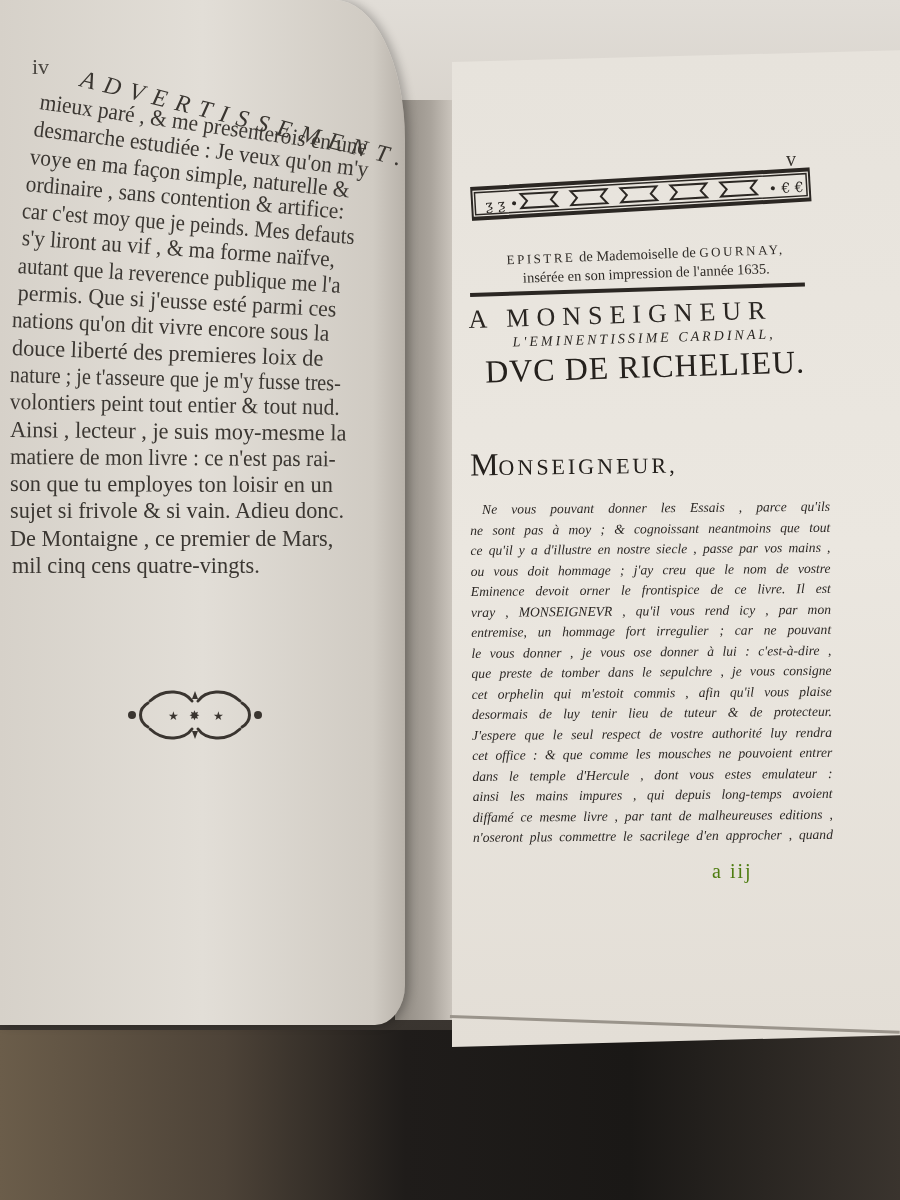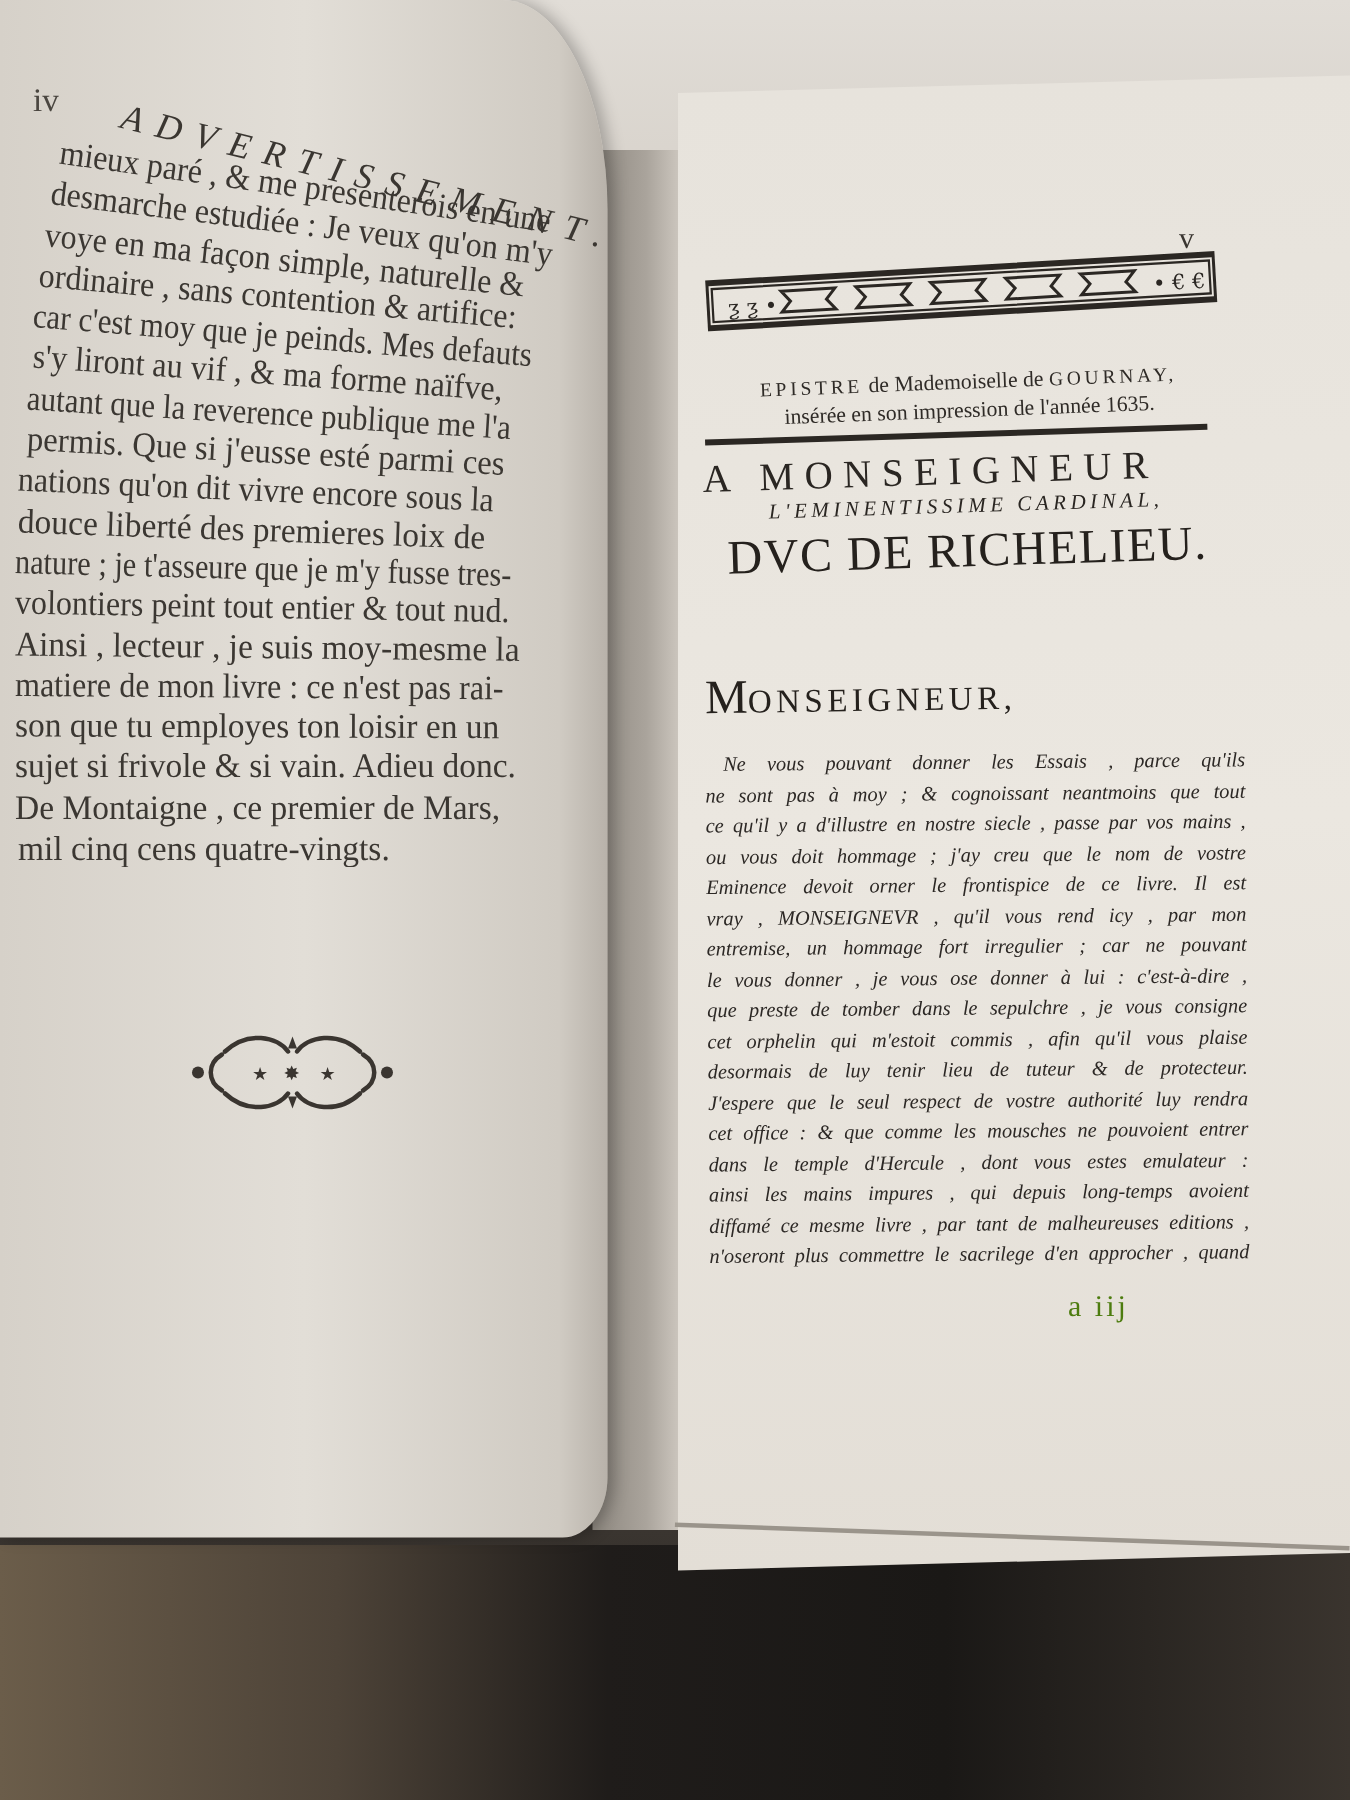--- a/index.html
+++ b/index.html
@@ -27,21 +27,21 @@
     background: linear-gradient(90deg, #d6d1c9 0%, #e2ded7 50%, #d0cbc3 92%, #b8b2aa 100%);
     border-top-right-radius: 70px 140px;
     border-bottom-right-radius: 30px 40px;
     box-shadow: 4px 0 10px rgba(0,0,0,0.25);
   }
   .running-head {
     position:absolute; left:30px; top:52px; width:380px; height:60px;
     transform-origin: left top; transform: rotate(14deg);
     font-style: italic; letter-spacing: 9px; font-size: 24px; color:#3a3631;
   }
-  .folio-left { position:absolute; left:22px; top:54px; font-size:22px; color:#4a4640; }
+  .folio-left { position:absolute; left:32px; top:54px; font-size:22px; color:#4a4640; }
   .left-text {
     position:absolute; left:6px; top:88px; width:395px;
     font-size:23px; line-height:27.3px; color:#3b3732;
   }
   .left-line { white-space:nowrap; display:block; transform-origin:left center; }
   .fleuron {
     position:absolute; left:120px; top:683px; width:150px; height:64px;
   }
   
   .page-right {

